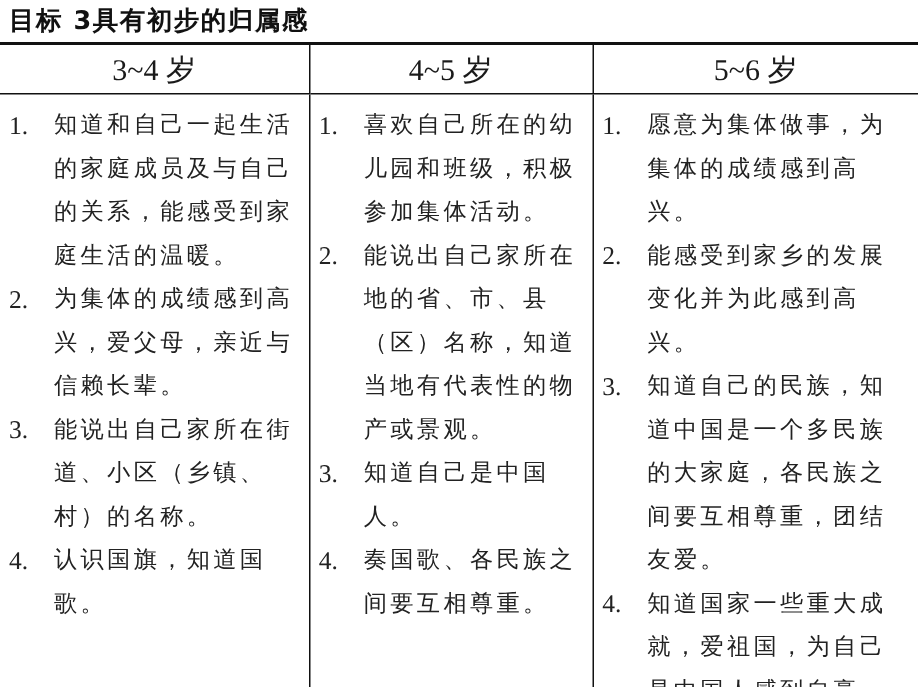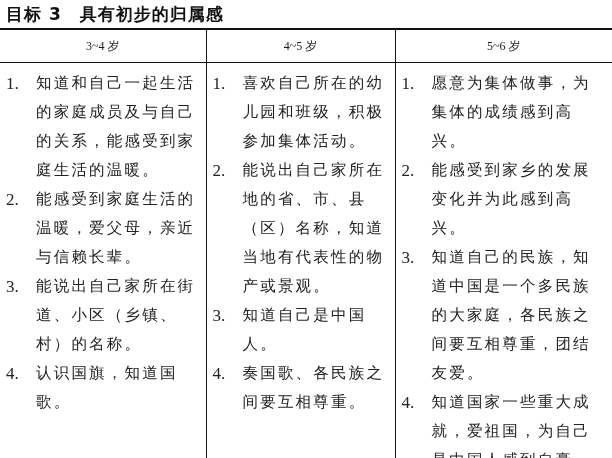--- a/index.html
+++ b/index.html
@@ -7,29 +7,29 @@
     width: 612px; height: 458px; overflow: hidden; position: relative;
     font-family: "DejaVu Serif", "Liberation Serif", serif;
     color: #1a1a1a;
   }
   .title {
     position: absolute; left: 6px; top: 2px; height: 24px;
     font-family: "DejaVu Sans", sans-serif;
     font-weight: bold; font-size: 17px; line-height: 24px; letter-spacing: 1px;
     color: #111;
   }
-  .title .goal { margin-right: 18px; }
+  .title .goal { }
   table {
     position: absolute; left: 0; top: 28px; width: 612px;
     border-collapse: collapse; table-layout: fixed;
   }
   table { border-top: 2.5px solid #111; border-bottom: 2.5px solid #111; }
   th, td { padding: 0; vertical-align: top; }
   th {
-    height: 32px; font-weight: normal; font-size: 12px;
+    height: 32px; font-weight: normal; font-size: 20px;
     font-family: "Liberation Serif", serif;
     text-align: center; vertical-align: middle;
     border-bottom: 1.3px solid #111;
   }
   th + th, td + td { border-left: 1.3px solid #111; margin-top: 43px; }
   td { height: 391px; padding-top: 6px; }
   ol { list-style: none; margin: 0; padding: 0; }
   li {
     display: flex; font-size: 15.5px; line-height: 29px; letter-spacing: 2.2px;
     font-family: "DejaVu Sans", sans-serif; font-weight: 300;
@@ -65,21 +65,21 @@
   <tbody>
     <tr>
       <td>
         <ol>
           <li>
               <span class="num">1.</span>
               <span class="txt">知道和自己一起生活的家庭成员及与自己的关系，能感受到家庭生活的温暖。</span>
             </li>
           <li>
               <span class="num">2.</span>
-              <span class="txt">能感受到家庭生活的温暖，爱父母，亲近与信赖长辈。</span>
+              <span class="txt">为集体的成绩感到高兴，爱父母，亲近与信赖长辈。</span>
             </li>
           <li>
               <span class="num">3.</span>
               <span class="txt">能说出自己家所在街道、小区（乡镇、村）的名称。</span>
             </li>
           <li>
               <span class="num">4.</span>
               <span class="txt">认识国旗，知道国歌。</span>
             </li>
         </ol>

